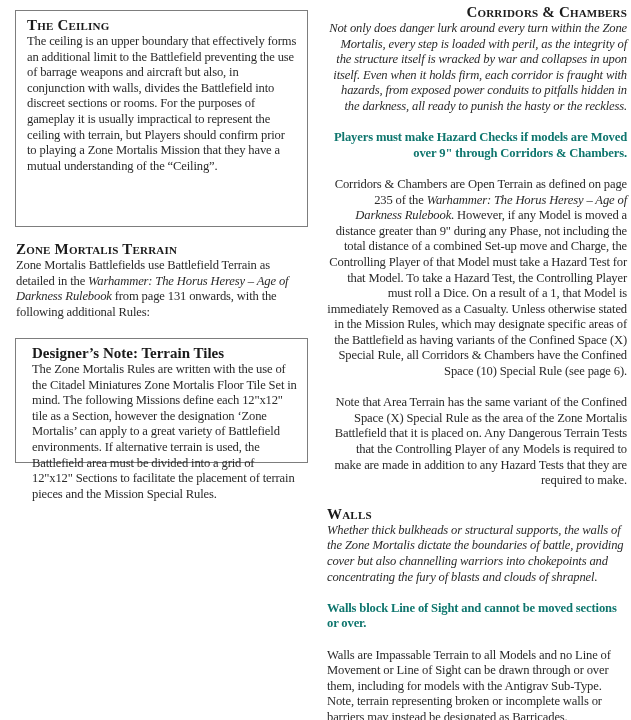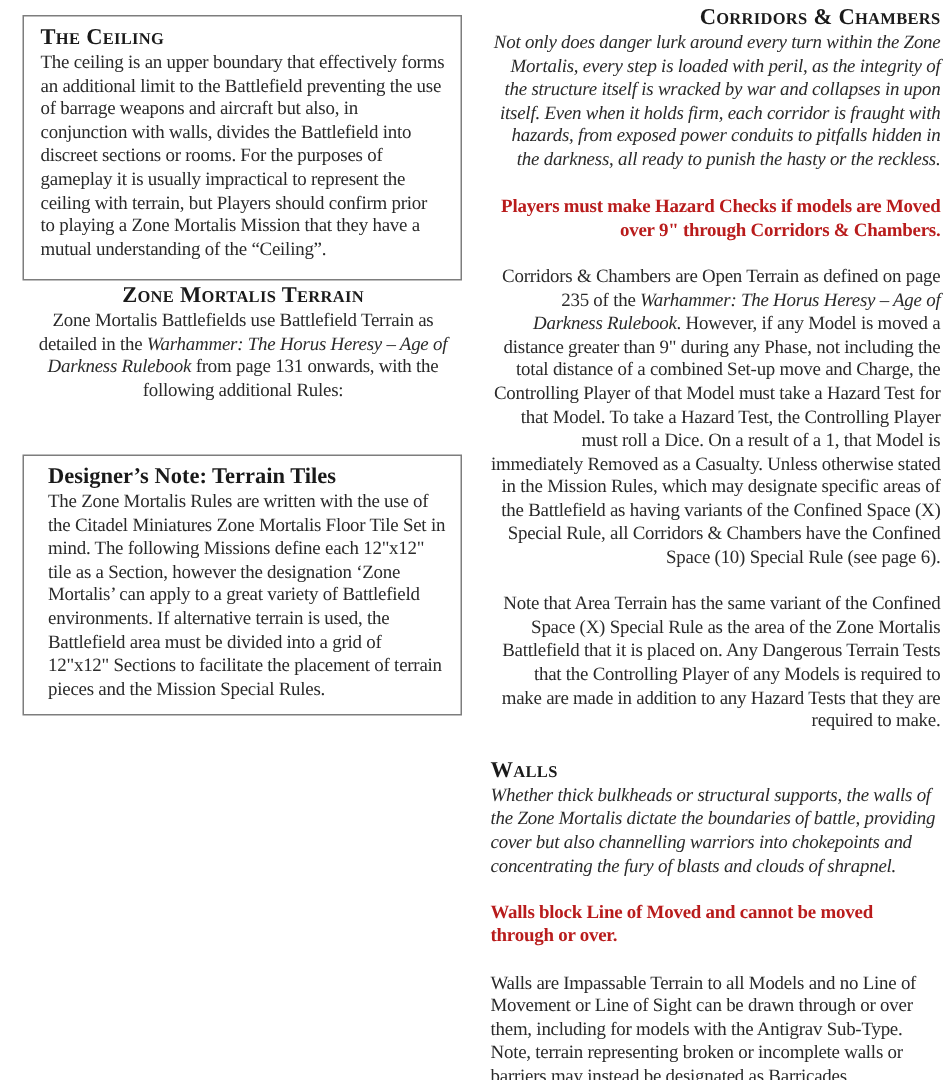--- a/index.html
+++ b/index.html
@@ -17,40 +17,40 @@
     padding: 6px 10px 8px 11px;
     box-sizing: border-box;
   }
   .h-caps {
     font-weight: bold; font-variant: small-caps;
     font-size: 15px; line-height: 17px; margin: 0; color: #1a1a1a;
     letter-spacing: 0.2px;
   }
   .h-plain { font-weight: bold; font-size: 15px; line-height: 17px; margin: 0; color: #1a1a1a; }
   .italic { font-style: italic; }
-  .bold { font-weight: bold; color: #b91c1c; }
+  .bold { font-weight: bold; color: #0f766e; }
   .gap { height: 15.6px; }
 </style>
 </head>
 <body>
 
 <div class="col left">
 
-  <div class="box" style="margin-top:10px; height:177px;">
+  <div class="box" style="margin-top:10px; height:217px;">
     <h2 class="h-caps">The Ceiling</h2>
     <p>The ceiling is an upper boundary that effectively forms an additional limit to the Battlefield preventing the use of barrage weapons and aircraft but also, in conjunction with walls, divides the Battlefield into discreet sections or rooms. For the purposes of gameplay it is usually impractical to represent the ceiling with terrain, but Players should confirm prior to playing a Zone Mortalis Mission that they have a mutual understanding of the “Ceiling”.</p>
   </div>
 
-  <div style="margin-top:2px; padding-left:1px; width:292px;text-align:center;">
+  <div style="margin-top:14px; padding-left:1px; width:292px;">
     <h2 class="h-caps">Zone Mortalis Terrain</h2>
     <p><span>Zone Mortalis Battlefields use Battlefield Terrain as detailed in the </span><span class="italic">Warhammer: The Horus Heresy – Age of Darkness Rulebook</span><span> from page 131 onwards, with the following additional Rules:</span></p>
     <div class="gap"></div>
   </div>
 
-  <div class="box" style="margin-top:19px; height:174px;padding-left:16px;">
+  <div class="box" style="margin-top:2px; height:125px;padding-left:16px;">
     <h2 class="h-plain">Designer’s Note: Terrain Tiles</h2>
     <p>The Zone Mortalis Rules are written with the use of the Citadel Miniatures Zone Mortalis Floor Tile Set in mind. The following Missions define each 12"x12" tile as a Section, however the designation ‘Zone Mortalis’ can apply to a great variety of Battlefield environments. If alternative terrain is used, the Battlefield area must be divided into a grid of 12"x12" Sections to facilitate the placement of terrain pieces and the Mission Special Rules.</p>
   </div>
 
 </div>
 
 <div class="col right">
 
   <div style="margin-top:4px;text-align:right;">
     <h2 class="h-caps">Corridors &amp; Chambers</h2>
@@ -60,18 +60,18 @@
     <div class="gap"></div>
     <p><span>Corridors &amp; Chambers are Open Terrain as defined on page 235 of the </span><span class="italic">Warhammer: The Horus Heresy – Age of Darkness Rulebook</span><span>. However, if any Model is moved a distance greater than 9" during any Phase, not including the total distance of a combined Set-up move and Charge, the Controlling Player of that Model must take a Hazard Test for that Model. To take a Hazard Test, the Controlling Player must roll a Dice. On a result of a 1, that Model is immediately Removed as a Casualty. Unless otherwise stated in the Mission Rules, which may designate specific areas of the Battlefield as having variants of the Confined Space (X) Special Rule, all Corridors &amp; Chambers have the Confined Space (10) Special Rule (see page 6).</span></p>
     <div class="gap"></div>
     <p>Note that Area Terrain has the same variant of the Confined Space (X) Special Rule as the area of the Zone Mortalis Battlefield that it is placed on. Any Dangerous Terrain Tests that the Controlling Player of any Models is required to make are made in addition to any Hazard Tests that they are required to make.</p>
   </div>
 
   <div style="margin-top:17px;">
     <h2 class="h-caps">Walls</h2>
     <p class="italic">Whether thick bulkheads or structural supports, the walls of the Zone Mortalis dictate the boundaries of battle, providing cover but also channelling warriors into chokepoints and concentrating the fury of blasts and clouds of shrapnel.</p>
     <div class="gap"></div>
-    <p class="bold">Walls block Line of Moved and cannot be moved through or over.</p>
+    <p class="bold">Walls block Line of Sight and cannot be moved sections or over.</p>
     <div class="gap"></div>
     <p>Walls are Impassable Terrain to all Models and no Line of Movement or Line of Sight can be drawn through or over them, including for models with the Antigrav Sub-Type. Note, terrain representing broken or incomplete walls or barriers may instead be designated as Barricades.</p>
   </div>
 
 </div>
 
 </body></html>

